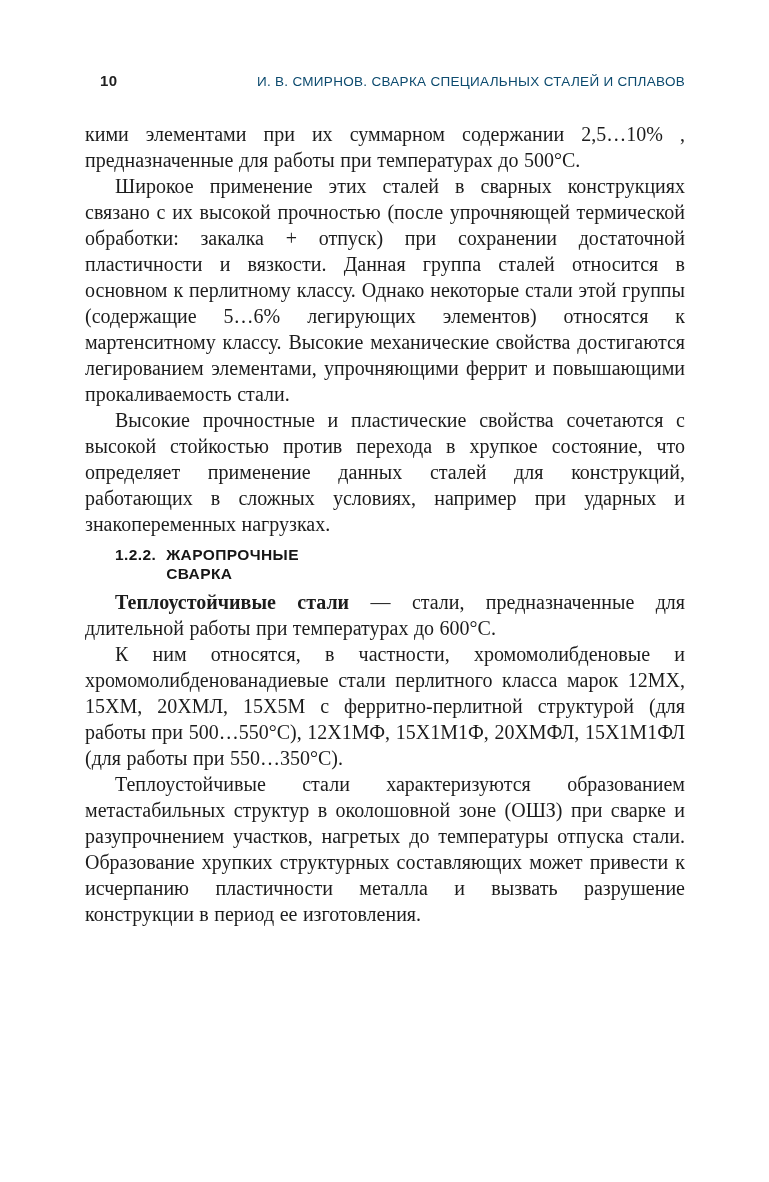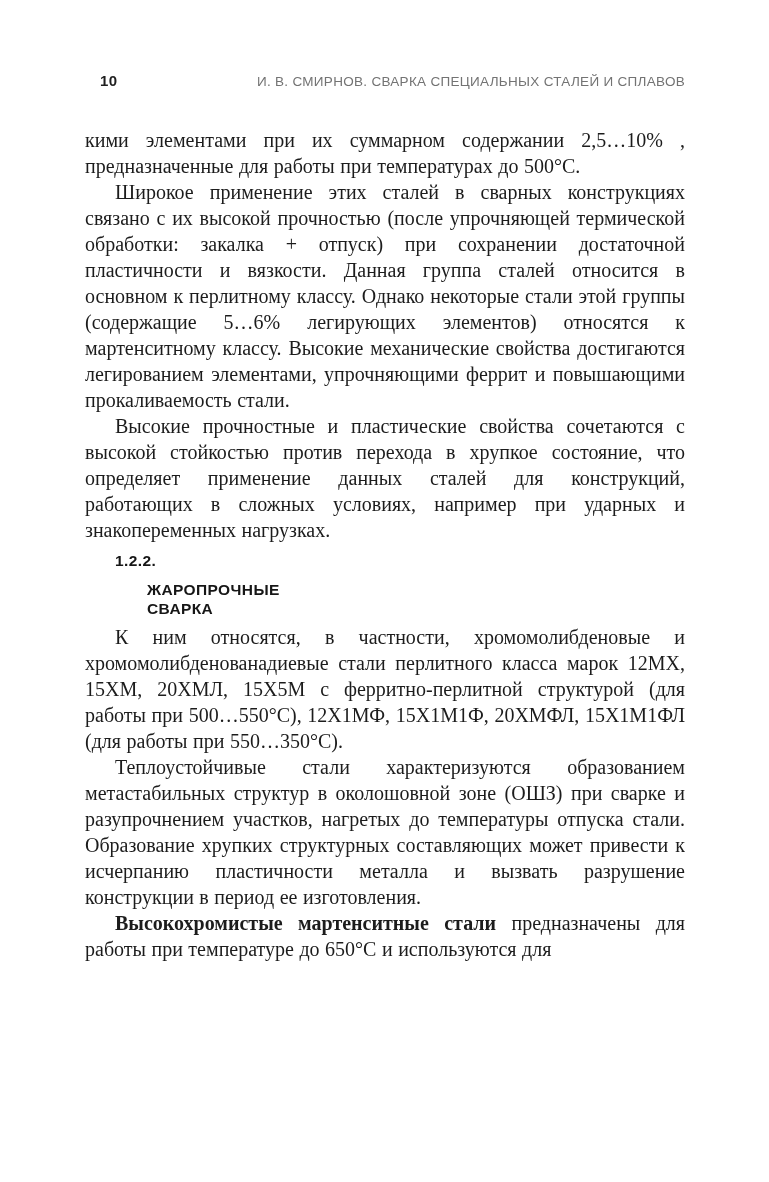--- a/index.html
+++ b/index.html
@@ -30,28 +30,28 @@
   }
   .page-number {
     font-weight: bold;
     font-size: 15px;
     color: #1f1f1f;
     padding-left: 15px;
     letter-spacing: 0.5px;
   }
   .running-title {
     font-size: 13.5px;
-    color: #737373;
+    color: #0c4a6e;
     letter-spacing: 0.3px;
     white-space: nowrap;
   }
   
   .text-column {
     position: absolute;
-    top: 127px;
+    top: 121px;
     left: 85px;
     width: 600px;
     font-size: 20px;
     line-height: 26px;
     text-align: justify;
     hyphens: auto;
     -webkit-hyphens: auto;
     word-spacing: 0.5px;
   }
   .para {
@@ -70,28 +70,26 @@
     display: flex;
     gap: 10px;
     font-family: "Liberation Sans", "DejaVu Sans", sans-serif;
     font-weight: bold;
     font-size: 15.5px;
     line-height: 19px;
     color: #161616;
     letter-spacing: 0.4px;
     text-align: left;
     text-indent: 0;
-    flex-direction: column;
   }
   .section-heading .heading-number {
     flex: 0 0 auto;
   }
   .section-heading .heading-title-lines {
     flex: 0 0 auto;
-    margin-left: 32px;
   }
 </style>
 </head>
 <body>
 
 <div class="page">
 
   <div class="running-head">
     <span class="page-number">10</span>
     <span class="running-title">И. В. СМИРНОВ. СВАРКА СПЕЦИАЛЬНЫХ СТАЛЕЙ И СПЛАВОВ</span>
@@ -106,23 +104,23 @@
     <p class="para indent"><b class="lead"></b><span>Высокие прочностные и пластические свойства сочетаются с высокой стойкостью против перехода в хрупкое состояние, что определяет применение данных сталей для конструкций, работающих в сложных условиях, например при ударных и знакопеременных нагрузках.</span></p>
 
     <div class="section-heading">
       <span class="heading-number">1.2.2.</span>
       <span class="heading-title-lines">
         <div>ЖАРОПРОЧНЫЕ</div>
         <div>СВАРКА</div>
       </span>
     </div>
 
+    <p class="para indent"><b class="lead">Теплоустойчивые стали</b><span> — стали, предназначенные для длительной работы при температурах до 600°С.</span></p>
 
     <p class="para indent"><b class="lead"></b><span>К ним относятся, в частности, хромомолибденовые и хромомолибденованадиевые стали перлитного класса марок 12МХ, 15ХМ, 20ХМЛ, 15Х5М с ферритно-перлитной структурой (для работы при 500…550°С), 12Х1МФ, 15Х1М1Ф, 20ХМФЛ, 15Х1М1ФЛ (для работы при 550…350°С).</span></p>
 
 
     <p class="para indent"><b class="lead"></b><span>Теплоустойчивые стали характеризуются образованием метастабильных структур в околошовной зоне (ОШЗ) при сварке и разупрочнением участков, нагретых до температуры отпуска стали. Образование хрупких структурных составляющих может привести к исчерпанию пластичности металла и вызвать разрушение конструкции в период ее изготовления.</span></p>
 
-    <p class="para indent"><b class="lead">Высокохромистые мартенситные стали</b><span> предназначены для работы при температуре до 650°С и используются для</span></p>
 
   </div>
 
 </div>
 
 </body></html>

